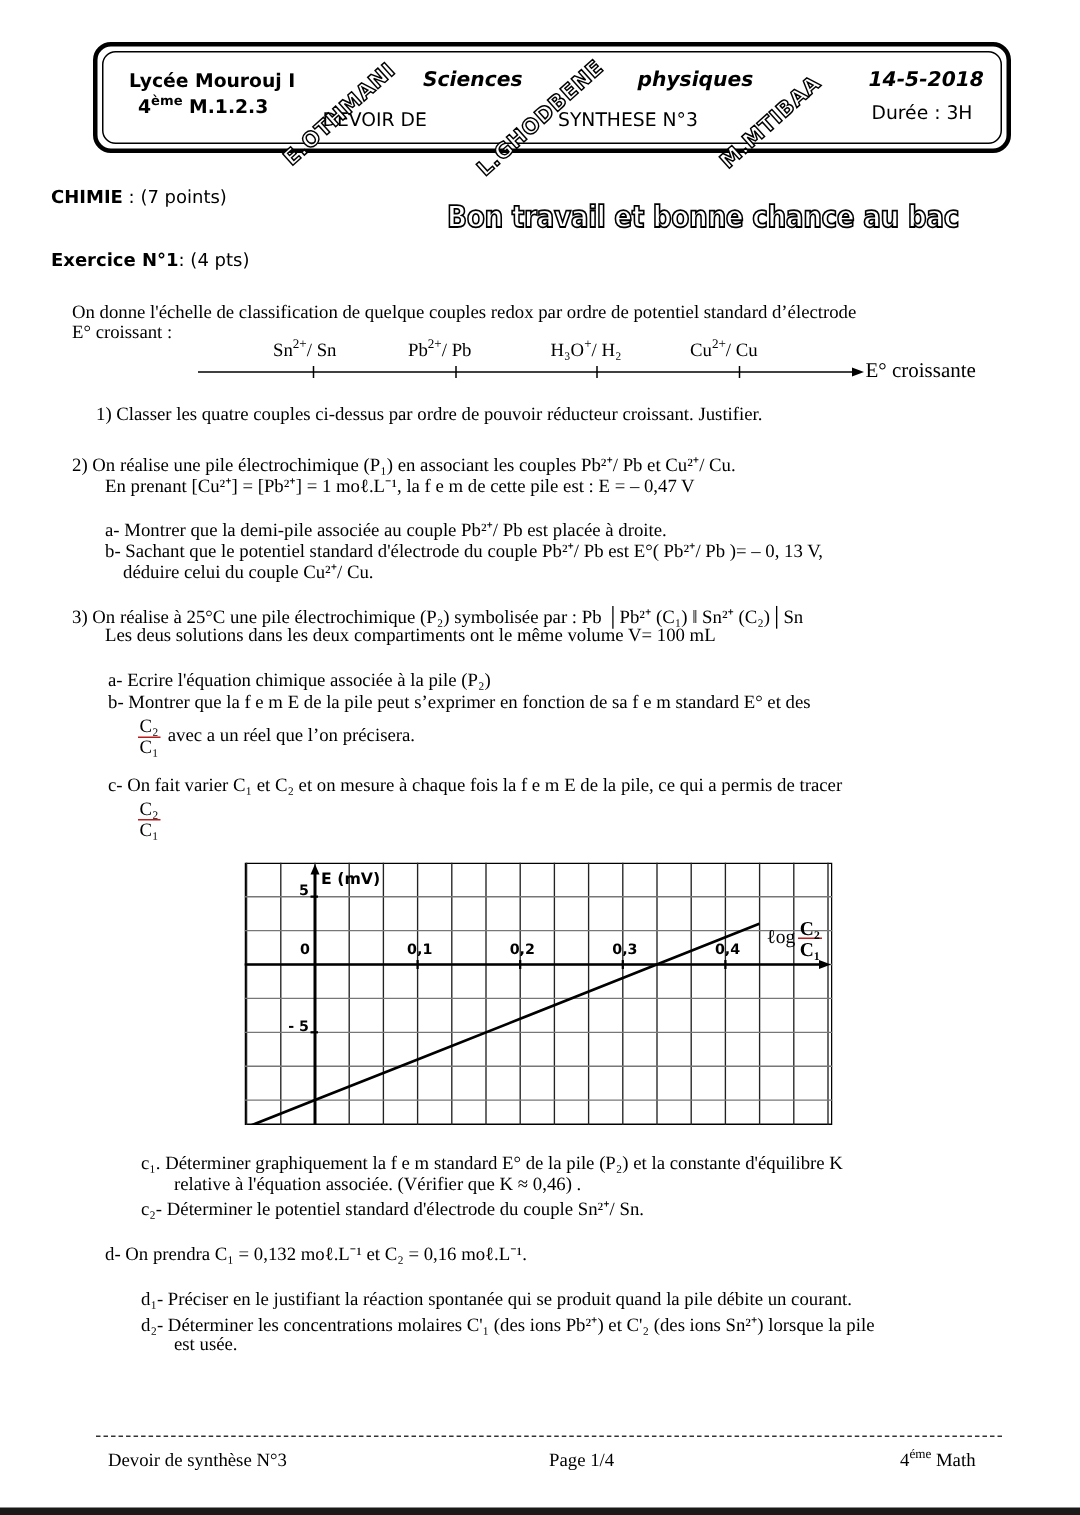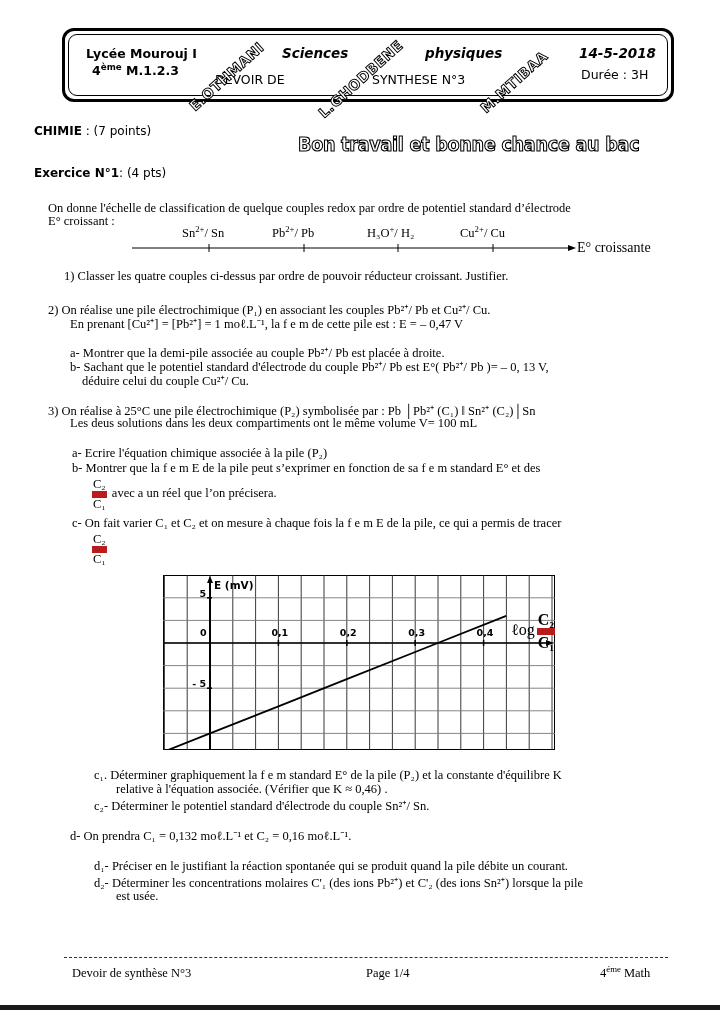--- a/index.html
+++ b/index.html
@@ -9,21 +9,21 @@
   .sans { font-family:"DejaVu Sans", sans-serif; }
   sup, sub { font-size:70%; line-height:0; }
   
   .hdr-outer { position:absolute; left:62px; top:28px; width:612px; height:74px; border:3px solid #000; border-radius:12px; box-sizing:border-box; }
   .hdr-inner { position:absolute; left:3px; top:3px; right:3px; bottom:3px; border:1.5px solid #000; border-radius:9px; }
   .hdr-txt { font-family:"DejaVu Sans", sans-serif; font-size:12.5px; font-weight:bold; position:absolute; white-space:nowrap; }
   .hdr-txt-big { font-size:13.5px;font-style:italic; }
   .wm { position:absolute; font-family:"DejaVu Sans", sans-serif; font-weight:bold; font-size:14px; color:#fff; -webkit-text-stroke:1px #000; transform-origin:left bottom; transform:rotate(-42deg); white-space:nowrap; letter-spacing:0.5px; }
   .outline { font-family:"DejaVu Sans", sans-serif; font-weight:bold; font-size:20px; color:#fff; -webkit-text-stroke:1.2px #000; letter-spacing:-0.3px; transform:scaleX(0.88); transform-origin:left top; }
   .frac { display:inline-block; vertical-align:middle; text-align:center; line-height:1; margin:0 2px; }
-  .frac .n { display:block; border-bottom:7px solid #b91c1c; padding:0 1px; }
+  .frac .n { display:block; border-bottom:1px solid #b91c1c; padding:0 1px; }
   .frac .d { display:block; }
   .footer-rule { position:absolute; left:64px; top:957px; width:604px; border-top:1px dashed #333; }
   .bottom-bar { position:absolute; left:0; top:1005px; width:720px; height:5px; background:#1a1a1a; }
   #chart { position:absolute; left:163px; top:575px; }
 </style>
 </head>
 <body>
 
 <div class="hdr-outer">
   <div class="hdr-inner"></div>
@@ -118,21 +118,21 @@
     <line x1="252.2" y1="65" x2="252.2" y2="71" stroke="#000" stroke-width="1.5"></line>
     <text x="245.2" y="61" font-family="DejaVu Sans, sans-serif" font-size="9.5" font-weight="bold">0,3</text>
     <line x1="320.6" y1="65" x2="320.6" y2="71" stroke="#000" stroke-width="1.5"></line>
     <text x="313.6" y="61" font-family="DejaVu Sans, sans-serif" font-size="9.5" font-weight="bold">0,4</text>
     <line x1="44" y1="22.799999999999997" x2="49" y2="22.799999999999997" stroke="#000" stroke-width="1.5"></line>
     <text x="43" y="21.799999999999997" text-anchor="end" font-family="DejaVu Sans, sans-serif" font-size="9.5" font-weight="bold">5</text>
     <line x1="44" y1="113.2" x2="49" y2="113.2" stroke="#000" stroke-width="1.5"></line>
     <text x="43" y="112.2" text-anchor="end" font-family="DejaVu Sans, sans-serif" font-size="9.5" font-weight="bold">- 5</text>
     <polyline points="-21.4,185.5 47.0,158.4 115.4,131.3 183.8,104.2 252.2,77.0 274.8,68.0 343.2,40.9" fill="none" stroke="#000" stroke-width="1.8"></polyline>
   </svg>
-<div class="abs serif" style="left:511px; top:612px; font-size:16px; font-weight:bold;"><span style="font-weight:normal">ℓog</span><span class="frac"><span class="n">C₂</span><span class="d">C₁</span></span></div>
+<div class="abs serif" style="left:511px; top:612px; font-size:13px; font-weight:bold;"><span style="font-weight:normal">ℓog</span><span class="frac"><span class="n">C₂</span><span class="d">C₁</span></span></div>
 
 <div class="abs serif" style="left:94px; top:768px;">c₁.  Déterminer graphiquement la f e m standard E° de la pile (P₂) et la constante d'équilibre K</div>
 <div class="abs serif" style="left:116px; top:782px;">relative à l'équation associée. (Vérifier que  K ≈  0,46) .</div>
 <div class="abs serif" style="left:94px; top:797px;">c₂- Déterminer le potentiel standard d'électrode du couple Sn²⁺/ Sn.</div>
 <div class="abs serif" style="left:70px; top:827px;">d-  On prendra C₁ = 0,132  moℓ.L⁻¹ et C₂ = 0,16  moℓ.L⁻¹.</div>
 <div class="abs serif" style="left:94px; top:859px;">d₁- Préciser en le justifiant la réaction spontanée qui se produit quand la pile débite un courant.</div>
 <div class="abs serif" style="left:94px; top:874px;">d₂- Déterminer les concentrations molaires C'₁ (des ions Pb²⁺) et  C'₂ (des ions Sn²⁺) lorsque la pile</div>
 <div class="abs serif" style="left:116px; top:889px;">est usée.</div>
 
 <div class="footer-rule"></div>

